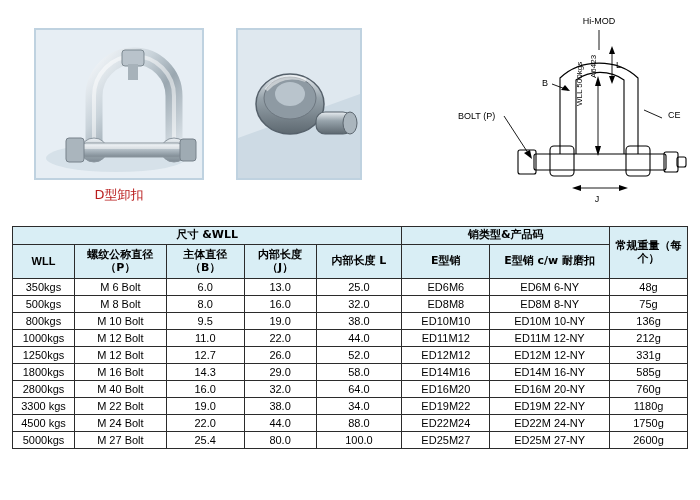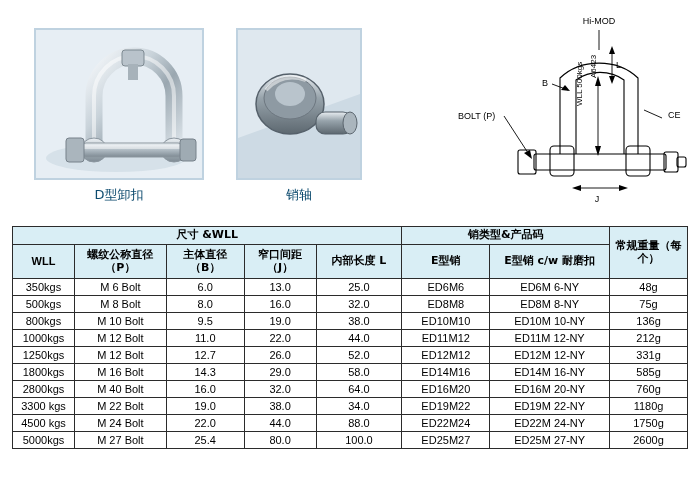--- a/index.html
+++ b/index.html
@@ -27,21 +27,21 @@
     border: 2px solid #bfd2e0;
     background: linear-gradient(135deg,#eef3f7 0%,#dde8f0 55%,#cfdde8 100%);
     overflow: hidden;
   }
   .photo-1 { left: 6px;  top: 14px; width: 170px; height: 152px; }
   .photo-2 { left: 208px; top: 14px; width: 126px; height: 152px; }
   .photo-caption {
     position: absolute;
     text-align: center;
     font-size: 13px;
-    color: #0c4a6e;
+    color: #b91c1c;
     font-family: "DejaVu Sans", sans-serif;
   }
   .cap-1 { left: 6px; top: 172px; width: 170px; }
   .cap-2 { left: 208px; top: 172px; width: 126px; }
 
   
   .drawing {
     position: absolute;
     left: 400px; top: 6px;
     width: 290px; height: 215px;
@@ -149,21 +149,20 @@
         <ellipse cx="52" cy="64" rx="15" ry="12" fill="#b9c4cc"></ellipse>
 
         <rect x="78" y="82" width="36" height="22" rx="9" fill="url(#pg)" stroke="#56616a" stroke-width="1.2"></rect>
         <ellipse cx="112" cy="93" rx="7" ry="11" fill="#aab5bd" stroke="#5b656e" stroke-width="1"></ellipse>
 
         <path d="M28 60 Q44 42 68 50" stroke="#ffffff" stroke-width="4" fill="none" opacity="0.5"></path>
       </svg>
     </div>
 
     <div class="photo-caption cap-1 cjk">D型卸扣</div>
-    <div class="photo-caption cap-2 cjk">销轴</div>
   </div>
 
   <div class="drawing">
     <svg width="290" height="215" viewBox="0 0 290 215">
 
       <g fill="none" stroke="#000" stroke-width="1.1">
         <path d="M160 148 L160 72 A52 44 0 0 1 238 72 L238 148"></path>
         <path d="M176 148 L176 74 A36 30 0 0 1 224 74 L224 148"></path>
 
         <rect x="150" y="140" width="24" height="30" rx="4"></rect>
@@ -218,21 +217,21 @@
       <thead>
         <tr>
           <th class="grp cjk" colspan="5">尺寸 &amp;WLL</th>
           <th class="grp cjk" colspan="2">销类型&amp;产品码</th>
           <th class="c-w cjk" rowspan="2">常规重量（每个）</th>
         </tr>
         <tr>
           <th class="sub c-wll">WLL</th>
           <th class="sub c-p cjk">螺纹公称直径（P）</th>
           <th class="sub c-b cjk">主体直径（B）</th>
-          <th class="sub c-j cjk">窄口间距（J）</th>
+          <th class="sub c-j cjk">内部长度（J）</th>
           <th class="sub c-l cjk">内部长度 L</th>
           <th class="sub c-e cjk">E型销</th>
           <th class="sub c-ecw cjk">E型销 c/w 耐磨扣</th>
         </tr>
       </thead>
       <tbody id="tbody">
           <tr>
             <td class="c-wll first">350kgs</td>
             <td class="c-p">M 6 Bolt</td>
             <td class="c-b">6.0</td>

